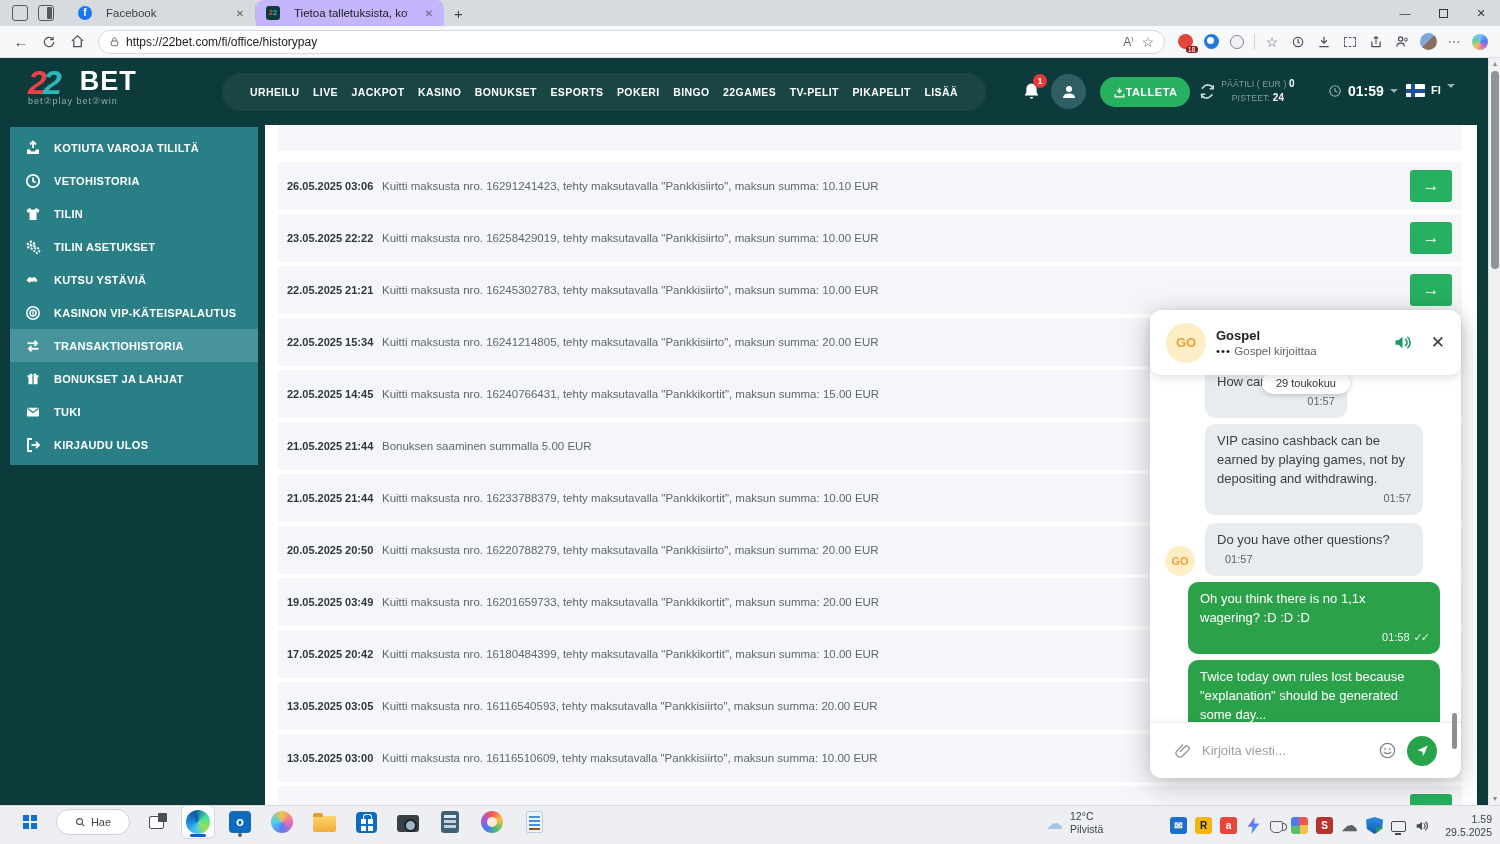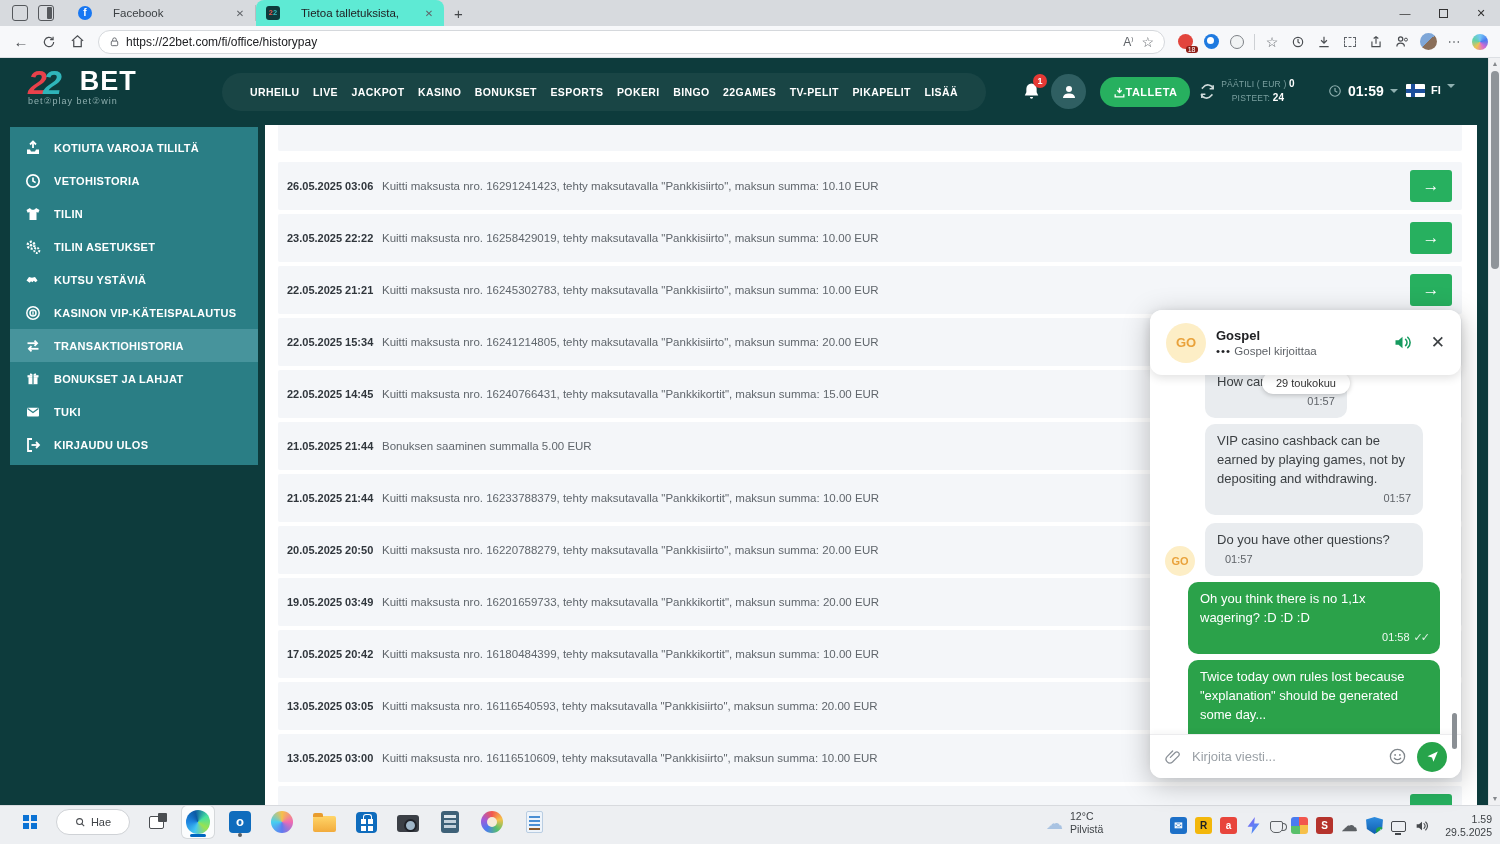--- a/index.html
+++ b/index.html
@@ -6,22 +6,22 @@
 html,body{width:1500px;height:844px;overflow:hidden}
 body{position:relative;font-family:"Liberation Sans",sans-serif;background:#fff}
 svg{display:block}
 
 
 .tabstrip{position:absolute;top:0;left:0;right:0;height:26px;background:#d7dade;display:flex;align-items:center}
 .ts-icon{width:16px;height:16px;margin-left:12px;border:1.5px solid #55585c;border-radius:3px;position:relative}
 .ts-icon.b::after{content:"";position:absolute;right:1px;top:1px;bottom:1px;width:5px;background:#55585c;border-radius:1px}
 .tab{display:flex;align-items:center;height:26px;padding:0 8px 0 10px;width:188px;font-size:11.5px;color:#3c4043;position:relative}
 .tab.inactive{border-right:1px solid #b9bcc0;height:16px;margin-top:0}
-.tab.active{background:#5eead4;border-radius:8px 8px 0 0;height:26px;color:#202124}
-.tab .title{flex:1;white-space:nowrap;overflow:hidden;margin:0 21px}
+.tab.active{background:#c4b5fd;border-radius:8px 8px 0 0;height:26px;color:#202124}
+.tab .title{flex:1;white-space:nowrap;overflow:hidden;margin:0 14px}
 .tab .x{font-size:10px;color:#5f6368;width:14px;text-align:center;cursor:pointer}
 .fav-fb{width:14px;height:14px;border-radius:50%;background:#1877f2;color:#fff;font-size:10px;font-weight:bold;text-align:center;line-height:14px}
 .fav-22{width:14px;height:14px;border-radius:3px;background:#0d3b3c;color:#fff;font-size:7.5px;font-weight:bold;text-align:center;line-height:14px}
 .fav-22 i{font-style:normal;color:#e8554f}.fav-22 b{color:#35b9be}
 .newtab{font-size:15px;color:#44474a;margin-left:10px;cursor:pointer}
 .wctl{position:absolute;top:0;height:26px;width:38px;display:flex;align-items:center;justify-content:center;color:#333;font-size:11px;cursor:pointer}
 .wc-min{right:76px}.wc-max{right:38px}.wc-close{right:0}
 .wc-max i{display:block;width:9px;height:9px;border:1.2px solid #333}
 
 
@@ -104,21 +104,21 @@
 .ticks{letter-spacing:-2px;margin-left:4px;color:rgba(255,255,255,.85)}
 .datechip{position:absolute;left:112px;top:7px;background:#fff;border-radius:13px;padding:5px 14px;font-size:11px;color:#333;box-shadow:0 1px 5px rgba(0,0,0,.22);z-index:3;white-space:nowrap}
 .go-av{width:40px;height:40px;border-radius:50%;background:#fdeec6;color:#e9a23b;font-weight:bold;font-size:13px;display:flex;align-items:center;justify-content:center;flex:none}
 .go-av.small{width:30px;height:30px;font-size:11px;margin-left:15px;margin-right:10px;align-self:flex-end}
 .chat-header{position:absolute;top:0;left:0;right:0;height:65px;background:#fff;border-radius:12px;box-shadow:0 3px 10px rgba(0,0,0,.12);display:flex;align-items:center;padding:0 16px;z-index:5}
 .ch-meta{flex:1;margin-left:10px;min-width:0}
 .ch-name{font-size:13px;font-weight:bold;color:#202124}
 .ch-status{font-size:11.5px;color:#5f6368;margin-top:2px}
 .ch-status .dots{letter-spacing:1px;color:#202124}
 .ch-close{font-size:17px;color:#3c4043;margin-left:18px;cursor:pointer}
-.chat-input{position:absolute;bottom:0;left:0;right:0;height:44px;background:#fff;border-top:1px solid #ececee;border-radius:0 0 12px 12px;display:flex;align-items:center;padding:0 14px;gap:10px;z-index:5;box-shadow:0 -2px 6px rgba(0,0,0,.04)}
+.chat-input{position:absolute;bottom:0;left:0;right:0;height:56px;background:#fff;border-top:1px solid #ececee;border-radius:0 0 12px 12px;display:flex;align-items:center;padding:0 24px;gap:10px;z-index:5;box-shadow:0 -2px 6px rgba(0,0,0,.04)}
 .chat-input input{flex:1;border:none;outline:none;font-size:13px;font-family:"Liberation Sans",sans-serif;color:#333;min-width:0}
 .chat-input input::placeholder{color:#9aa0a6}
 .send-btn{width:30px;height:30px;border-radius:50%;background:#27a44b;border:none;display:flex;align-items:center;justify-content:center;cursor:pointer;flex:none}
 .chat-thumb{position:absolute;right:4px;top:403px;width:5px;height:36px;border-radius:3px;background:#8a8f94;z-index:6}
 
 
 .taskbar{position:absolute;bottom:0;left:0;right:0;height:39px;background:#edeff2;border-top:1px solid #d8dade;display:flex;align-items:flex-start}
 .tb-left{display:flex;align-items:center;gap:10px;margin-left:14px}
 .tb-slot{width:32px;height:32px;display:flex;align-items:center;justify-content:center;border-radius:5px;cursor:pointer;position:relative;flex:none}
 .tb-slot.app-active{background:#fbfcfd;box-shadow:0 0 0 1px #d5d8db}

